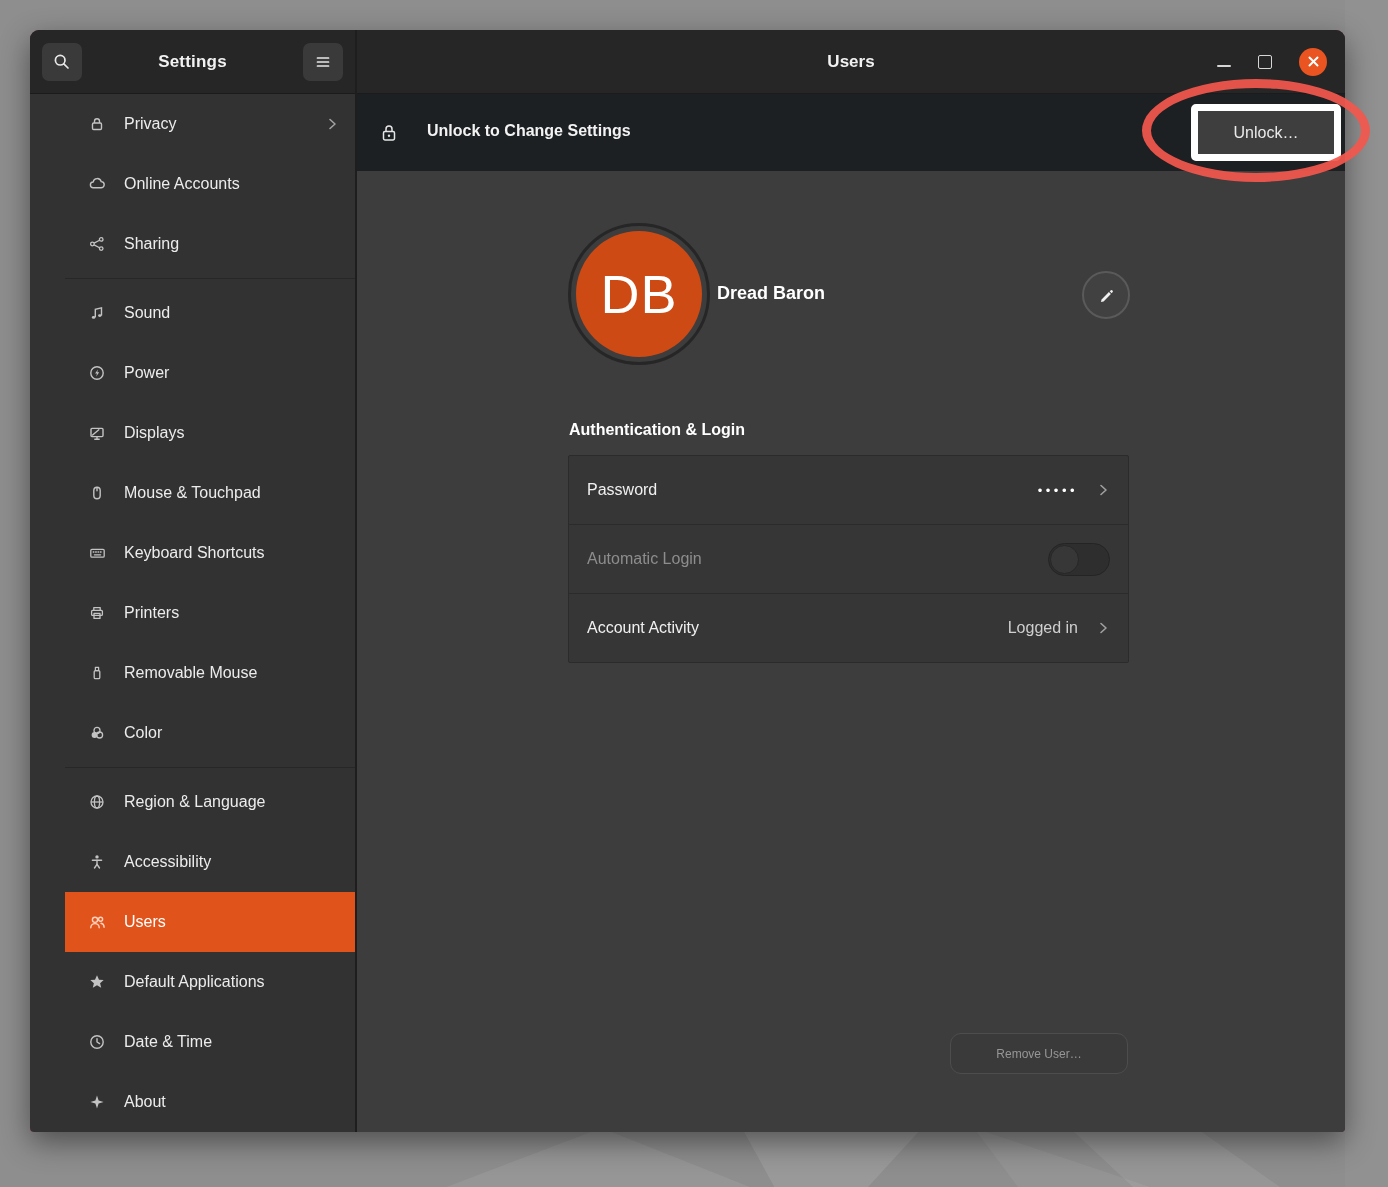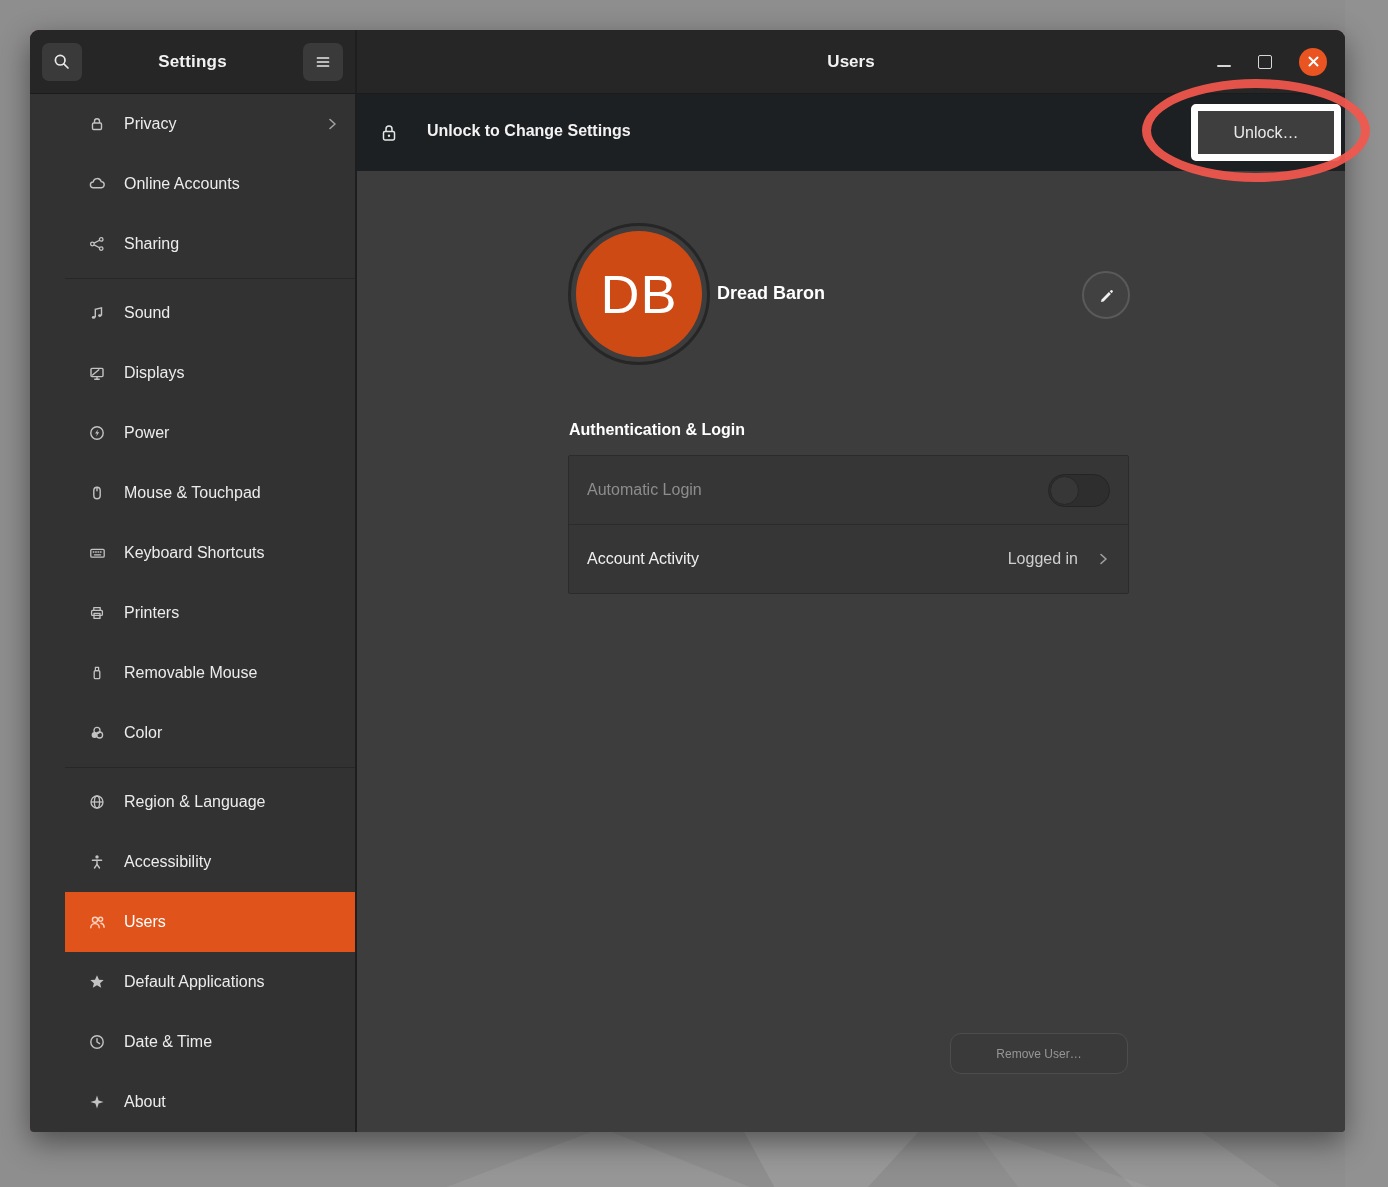--- a/index.html
+++ b/index.html
@@ -165,39 +165,39 @@
               <ellipse cx="5.6" cy="13.4" rx="1.8" ry="1.4" fill="#c3c3c3"></ellipse>
               <ellipse cx="11.8" cy="11.6" rx="1.8" ry="1.4" fill="#c3c3c3"></ellipse>
             </svg>
         </span>
         <span class="slabel">Sound</span>
       </div>
 
       <div class="side-item">
         <span class="sicon">
           <svg width="18" height="18" viewBox="0 0 18 18">
+              <circle cx="9" cy="9" r="6.2" fill="none" stroke="#c3c3c3" stroke-width="1.4"></circle>
+              <path d="M9.9 5.4 7.1 9.6h1.9l-.8 3 3-4.3H9.3z" fill="#c3c3c3"></path>
+            </svg>
+        </span>
+        <span class="slabel">Power</span>
+      </div>
+
+      <div class="side-item">
+        <span class="sicon">
+          <svg width="18" height="18" viewBox="0 0 18 18">
               <g fill="none" stroke="#c3c3c3" stroke-width="1.4" stroke-linecap="round">
                 <rect x="3" y="4.4" width="12" height="8.2" rx="1"></rect>
                 <line x1="9" y1="12.6" x2="9" y2="15"></line>
                 <line x1="6.8" y1="15.2" x2="11.2" y2="15.2"></line>
                 <line x1="4.6" y1="11" x2="10.8" y2="5.8"></line>
               </g>
             </svg>
         </span>
         <span class="slabel">Displays</span>
-      </div>
-
-      <div class="side-item">
-        <span class="sicon">
-          <svg width="18" height="18" viewBox="0 0 18 18">
-              <circle cx="9" cy="9" r="6.2" fill="none" stroke="#c3c3c3" stroke-width="1.4"></circle>
-              <path d="M9.9 5.4 7.1 9.6h1.9l-.8 3 3-4.3H9.3z" fill="#c3c3c3"></path>
-            </svg>
-        </span>
-        <span class="slabel">Power</span>
       </div>
 
       <div class="side-item">
         <span class="sicon">
           <svg width="18" height="18" viewBox="0 0 18 18">
               <g fill="none" stroke="#c3c3c3" stroke-width="1.4" stroke-linecap="round">
                 <rect x="5.8" y="3.2" width="6.4" height="11.6" rx="3.2"></rect>
                 <line x1="9" y1="3.4" x2="9" y2="6.8"></line>
               </g>
             </svg>
@@ -383,20 +383,29 @@
           <svg width="18" height="18" viewBox="0 0 18 18">
               <path d="M4.6 13.4 11.9 6.1l2 2-7.3 7.3-2.7.7z" fill="#f0f0f0"></path>
               <path d="M12.7 5.3l.9-.9a1.3 1.3 0 0 1 1.9 1.9l-.9.9z" fill="#f0f0f0"></path>
             </svg>
         </span>
       </div>
 
       <div class="auth-heading">Authentication &amp; Login</div>
 
       <div class="panel">
+        <div class="prow">
+          <span class="row-label">Password</span>
+          <span class="dots">•••••</span>
+          <span>
+            <svg width="12" height="14" viewBox="0 0 12 14">
+                <path d="M3 2.5 8 7l-5 4.5" fill="none" stroke="#a0a0a0" stroke-width="1.6" stroke-linecap="round" stroke-linejoin="round"></path>
+              </svg>
+          </span>
+        </div>
         <div class="prow disabled">
           <span class="row-label">Automatic Login</span>
           <div class="toggle">
             <div class="knob"></div>
           </div>
         </div>
         <div class="prow">
           <span class="row-label">Account Activity</span>
           <span class="row-value">Logged in</span>
           <span>

